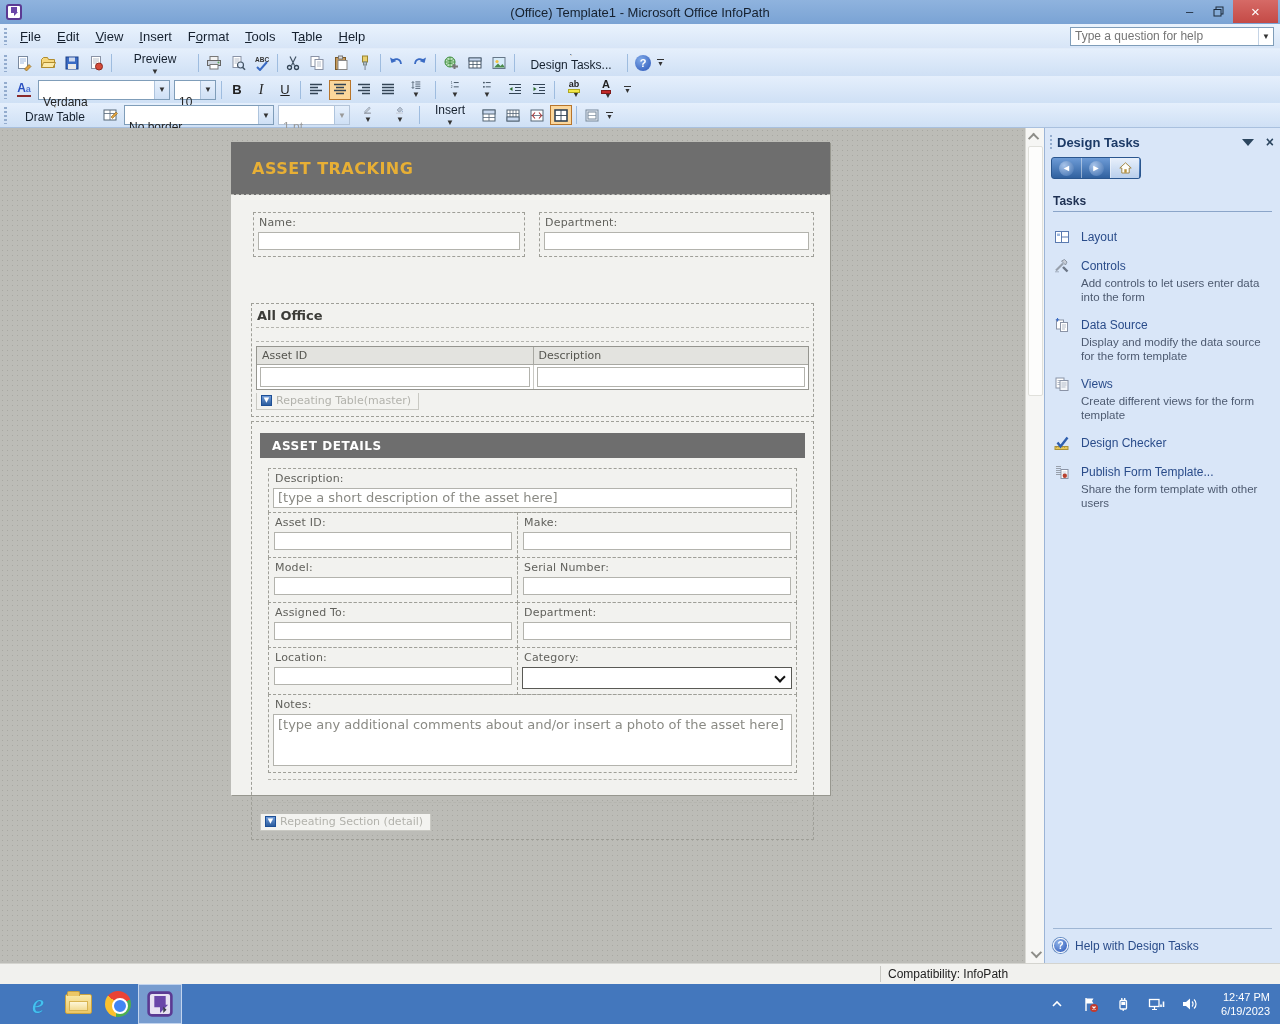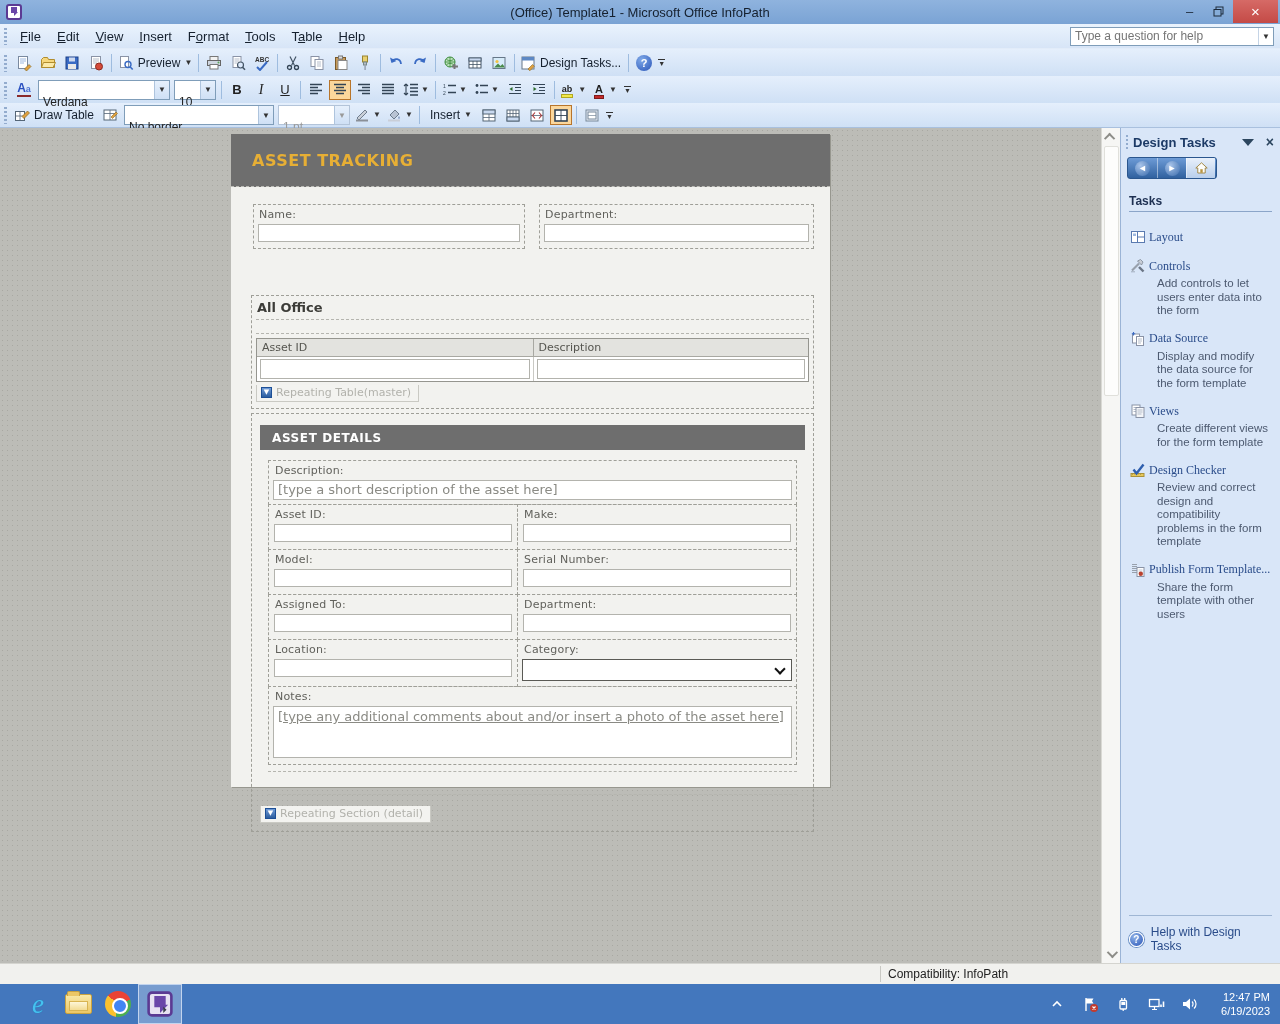--- a/index.html
+++ b/index.html
@@ -18,21 +18,21 @@
   .menubar { height:25px; background:linear-gradient(#eaf3fd,#d7e5f7); display:flex; align-items:center; border-bottom:1px solid #e2ecf9; }
   .grip { width:5px; height:18px; margin:0 4px 0 3px; background-image:radial-gradient(#93acce 34%, transparent 40%); background-size:5px 4px; }
   .menu-item { padding:3px 8px; color:#15202e; }
   .menu-item u { text-decoration:underline; }
   .qbox { margin-left:auto; margin-right:6px; width:204px; height:19px; border:1px solid #7f9db9; background:#fff; display:flex; align-items:center; }
   .qbox input { flex:1; border:0; outline:none; font-size:12px; color:#444; padding:0 4px; font-family:"Liberation Sans",sans-serif; min-width:0; }
   .qbox .qarrow { width:15px; height:17px; display:flex; align-items:center; justify-content:center; font-size:8px; color:#333; border-left:1px solid #c5d4e6; }
 
   .tb { height:27px; background:linear-gradient(#e5effc,#cfe0f5); display:flex; align-items:center; }
   .tb3 { height:25px; border-bottom:1px solid #a9c0de; }
-  .tbtn { min-width:22px; height:20px; display:flex; align-items:center; justify-content:center; margin:0 1px; border:1px solid transparent; }
+  .tbtn { min-width:22px; height:20px; display:flex; align-items:center; justify-content:center; margin:0 1px; border:1px solid transparent;flex-direction:column; }
   .tbtn svg { display:block; }
   .tbtn.active { background:#fbd79c; border:1px solid #b8752b; }
   .tbtn.drop { min-width:30px; gap:2px; }
   .sep { width:1px; height:18px; background:#9ebcdf; margin:0 3px; }
   .tlabel { font-size:12px; color:#15202e; padding:0 2px; }
   .darr { font-size:8px; color:#333; line-height:1; }
   .combo { display:flex; align-items:center; height:20px; background:#fff; border:1px solid #7f9db9; font-size:12px; color:#222; margin:0 2px; }
   .combo .cval { flex:1; padding:0 4px; white-space:nowrap; overflow:hidden;margin-top:24px; }
   .combo .carr { width:15px; height:100%; display:flex; align-items:center; justify-content:center; background:linear-gradient(#e6f0fc,#cfe0f5); border-left:1px solid #aec4dd; font-size:8px; color:#333; }
   .combo.disabled { border-color:#b3c4d9; }
@@ -53,21 +53,21 @@
 
   .vscroll { width:19px; background:#f6f6f4; border-left:1px solid #d9d9d4; display:flex; flex-direction:column; align-items:center; }
   .varrow { width:19px; height:18px; display:flex; align-items:center; justify-content:center; }
   .chevU, .chevD { width:8px; height:8px; border-left:2px solid #8d8d88; border-top:2px solid #8d8d88; }
   .chevU { transform:rotate(45deg) translateY(2px); }
   .chevD { transform:rotate(225deg) translateY(2px); }
   .vthumb { width:15px; height:250px; background:#fdfdfc; border:1px solid #e0e0db; border-radius:2px; }
   .vspacer { flex:1; }
 
   
-  .page { position:absolute; left:231px; top:6px; width:599px; height:653px; background:#f2f2ef; box-shadow:1px 1px 0 #97978f; font-family:"DejaVu Sans",sans-serif; }
+  .page { position:absolute; left:231px; top:14px; width:599px; height:653px; background:#f2f2ef; box-shadow:1px 1px 0 #97978f; font-family:"DejaVu Sans",sans-serif; }
   .page-band { height:53px; background:#6e6e6e; display:flex; align-items:center; border-bottom:1px dashed #bdbdb8; }
   .page-band .ptitle { margin-left:21px; font-size:16px; font-weight:bold; letter-spacing:0.5px; color:#e7af35; }
   .flabel { font-size:11px; color:#61615c; letter-spacing:0.2px; padding:1px 0 2px 3px; white-space:nowrap; }
   .finput { height:18px; background:#fff; border:1px solid #b3b3ad; margin:1px 2px 2px 2px; }
 
   .toprow { display:flex; margin:17px 16px 0 22px; gap:14px; }
   .topcell { border:1px dashed #9f9f98; padding:2px 2px 4px 2px; }
   .topcell.c1 { width:272px; }
   .topcell.c2 { flex:1; }
 
@@ -90,40 +90,40 @@
   .ad-band .adtitle { margin-left:12px; color:#fff; font-weight:bold; font-size:12px; letter-spacing:0.6px; }
   .ad-inner { margin:10px 8px 0 8px; }
   .dcellD { border:1px dashed #9f9f98; padding:2px 3px 4px 3px; }
   .desc-ph { height:20px; background:#fff; border:1px solid #b3b3ad; margin:1px 1px 0 1px; font-size:13px; color:#8a8a84; padding:1px 0 0 4px; white-space:nowrap; overflow:hidden; }
   .drow { display:flex; margin-top:-1px; }
   .dcell { border:1px dashed #9f9f98; padding:2px 3px 5px 3px; width:250px; }
   .dcell.dcell-r { flex:1; margin-left:-1px; }
   .fselect { height:22px; background:#fff; border:1px solid #5a5a55; margin:1px 1px 0 1px; position:relative; }
   .fselect .chev { position:absolute; right:7px; top:5px; width:8px; height:8px; border-right:2.5px solid #111; border-bottom:2.5px solid #111; transform:rotate(45deg); }
   .notes-cell { border:1px dashed #9f9f98; margin-top:-1px; padding:2px 3px 6px 3px; }
-  .notes-box { height:52px; background:#fff; border:1px solid #b3b3ad; margin:1px 1px 0 1px; font-size:13px; color:#8a8a84; padding:2px 0 0 4px;text-decoration:underline; }
+  .notes-box { height:52px; background:#fff; border:1px solid #b3b3ad; margin:1px 1px 0 1px; font-size:13px; color:#8a8a84; padding:2px 0 0 4px; }
   .ad-strip { height:24px; border:1px dashed #b5b5af; margin:6px 8px 0 8px; border-left:0; border-right:0; }
   .ad-tabrow { margin-top:8px; }
 
   
-  .pane { width:160px; background:#d9e6f8; border-left:1px solid #9bb4d6; display:flex; flex-direction:column; font-size:12px; }
+  .pane { width:236px; background:#d9e6f8; border-left:1px solid #9bb4d6; display:flex; flex-direction:column; font-size:12px; }
   .pane-head { height:26px; display:flex; align-items:center; padding:2px 6px 0 4px; }
   .pane-grip { width:4px; height:16px; background-image:radial-gradient(#93acce 34%, transparent 40%); background-size:4px 4px; margin-right:4px; }
   .pane-title { font-weight:bold; font-size:13px; color:#1c3a66; }
   .pane-head .ph-sp { flex:1; }
   .pane-menu-arrow { width:0; height:0; border-left:6px solid transparent; border-right:6px solid transparent; border-top:7px solid #2c465f; margin-right:12px; }
   .pane-close { color:#2c465f; font-size:14px; font-weight:bold; }
   .pane-nav { margin:3px 0 0 6px; width:90px; height:22px; border-radius:3px; background:linear-gradient(#6d9bd6,#30619f); display:flex; align-items:stretch; overflow:hidden; border:1px solid #2a568e; }
   .pnav-btn { width:29px; display:flex; align-items:center; justify-content:center; color:#fff; font-size:9px; }
   .pnav-btn + .pnav-btn { border-left:1px solid rgba(255,255,255,0.45); }
   .pnav-circle { width:15px; height:15px; border-radius:50%; background:radial-gradient(circle at 35% 30%, #a8c4ea, #3b6cac); display:flex; align-items:center; justify-content:center; }
   .pnav-home { background:linear-gradient(#e8f0fb,#b9cfec); }
   .tasks-hdr { margin:15px 8px 0 8px; font-weight:bold; color:#1e3052; border-bottom:1px solid #8ba5c9; padding-bottom:3px; }
   .tp-body { padding:4px 6px 0 8px; }
-  .tp-item { display:flex; align-items:center; gap:2px; margin-top:13px;font-family:Liberation Serif, serif; }
+  .tp-item { display:flex; align-items:center; gap:10px; margin-top:13px; }
   .tp-icon { width:18px; height:16px; display:flex; align-items:center; justify-content:center; }
   .tp-link { color:#2a4c8a; cursor:pointer; }
   .tp-desc { margin:3px 4px 0 28px; color:#4d5a70; font-size:11.5px; line-height:13.5px; }
   .pane-foot { margin-top:auto; padding:0 8px 10px 8px; }
   .pane-foot .pf-line { border-top:1px solid #9fb6d4; margin-bottom:9px; }
   .pf-row { display:flex; align-items:center; gap:7px; }
   .pf-help-icon { width:15px; height:15px; border-radius:50%; background:radial-gradient(circle at 35% 30%, #8fb3e8, #2a55b8); border:1px solid #fff; box-shadow:0 0 0 1px #6a8fc4; color:#fff; font-size:10px; font-weight:bold; display:flex; align-items:center; justify-content:center; }
   .pf-link { color:#2a4c8a; }
 
   
@@ -708,21 +708,20 @@
         <div class="tp-item">
           <span class="tp-icon">
             <svg width="16" height="16" viewBox="0 0 16 16">
               <rect x="1" y="11.5" width="13" height="3" fill="#e8c85a" stroke="#a9913a"></rect>
               <path d="M2.5 11.5v1.5M4.5 11.5v1M6.5 11.5v1.5M8.5 11.5v1M10.5 11.5v1.5" stroke="#a9913a" stroke-width="0.7"></path>
               <path d="M3.5 7.5l3 4 7-9" fill="none" stroke="#2f5fae" stroke-width="2.4"></path>
             </svg>
           </span>
           <span class="tp-link">Design Checker</span>
         </div>
-        <div class="tp-desc">Review and correct design and compatibility problems in the form template</div>
         <div class="tp-item">
           <span class="tp-icon">
             <svg width="16" height="16" viewBox="0 0 16 16">
               <path d="M2 2.5h5M2 4.5h5M2 6.5h5M2 8.5h5M2 10.5h5" stroke="#98a0ac"></path>
               <rect x="7" y="5.5" width="7" height="9" fill="#fff" stroke="#8a93a6"></rect>
               <path d="M8.5 8h4M8.5 10h4" stroke="#c5cbd6"></path>
               <circle cx="10.8" cy="11.8" r="2.2" fill="#b8412f"></circle>
             </svg>
           </span>
           <span class="tp-link">Publish Form Template...</span>

